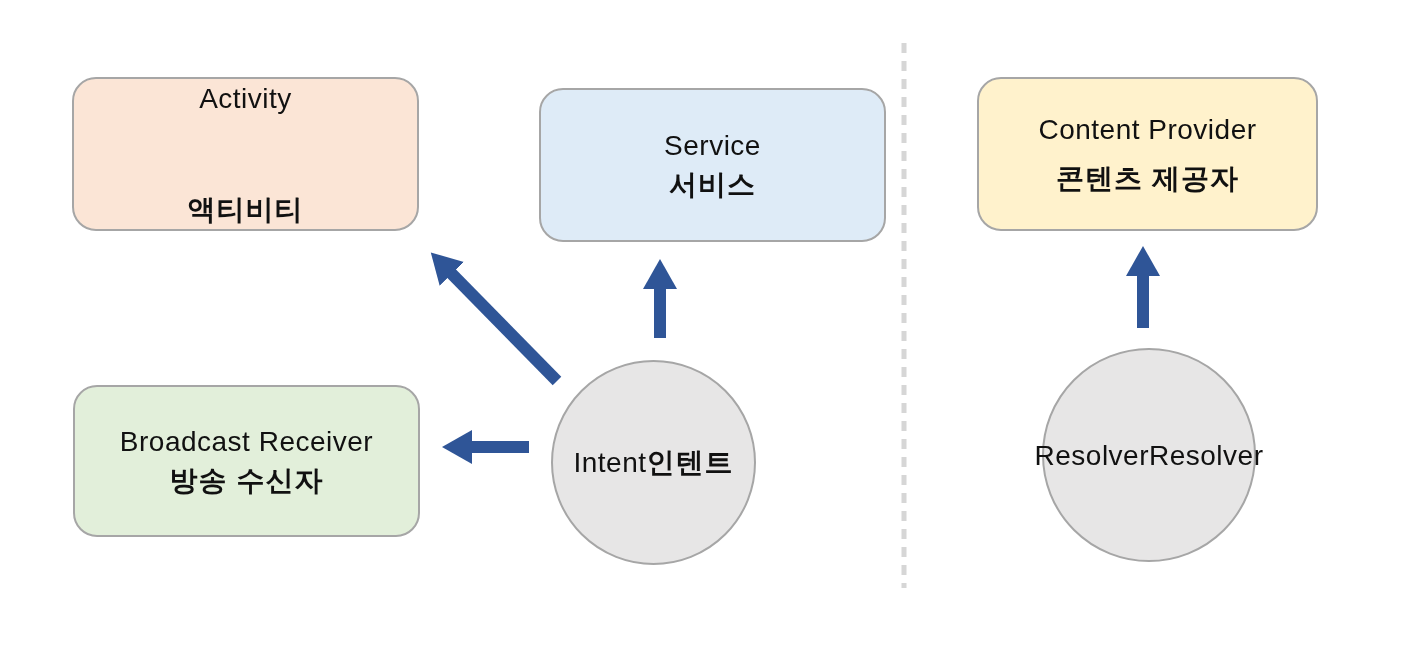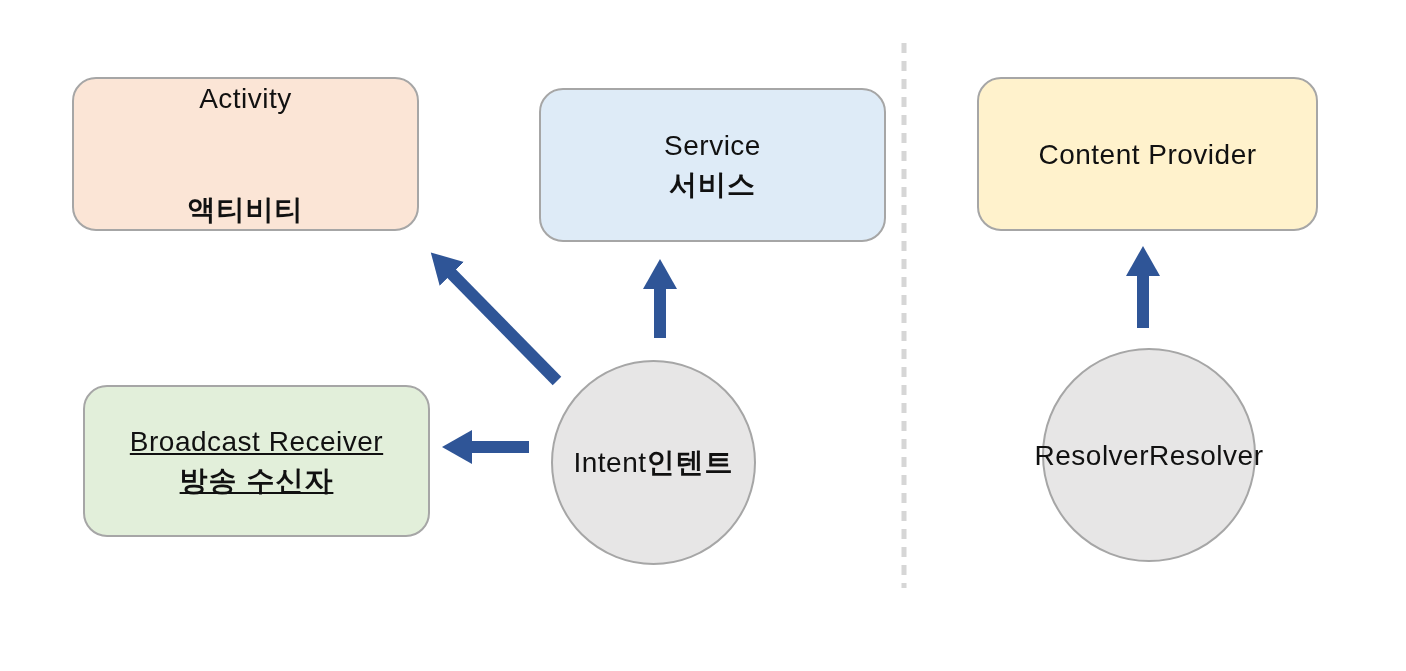--- a/index.html
+++ b/index.html
@@ -42,21 +42,21 @@
     color: #111111;
     font-size: 28px;
     line-height: 39px;
   }
   .node-title { letter-spacing: 0.5px; }
   .node-subtitle { font-weight: 600; letter-spacing: 1px; }
 
   #box-activity           { left: 72px;  top: 77px;  width: 347px; height: 154px; justify-content: space-between; }
   #box-service            { left: 493px; top: 88px;  width: 347px; height: 154px; margin-left: 46px; }
   #box-content-provider   { left: 977px; top: 77px;  width: 341px; height: 154px; }
-  #box-broadcast-receiver { left: 83px;  top: 385px; width: 347px; height: 152px; text-decoration: underline; }
+  #box-broadcast-receiver { left: 73px;  top: 385px; width: 347px; height: 152px; }
 
   #circle-intent           { left: 551px;  top: 360px; width: 205px; height: 205px; }
   #circle-content-resolver { left: 1042px; top: 348px; width: 214px; height: 214px; }
 
   #arrow-layer {
     position: absolute;
     left: 0; top: 0;
     width: 1406px;
     height: 671px;
     pointer-events: none;
@@ -90,20 +90,21 @@
     <span class="node-subtitle">액티비티</span>
   </div>
 
   <div class="node-box" id="box-service" style="background-color: rgb(222, 235, 247);">
     <span class="node-title">Service</span>
     <span class="node-subtitle">서비스</span>
   </div>
 
   <div class="node-box" id="box-content-provider" style="background-color: rgb(255, 242, 204); gap: 10px;">
     <span class="node-title">Content Provider</span>
+    <span class="node-subtitle">콘텐츠 제공자</span>
   </div>
 
   <div class="node-box" id="box-broadcast-receiver" style="background-color: rgb(226, 239, 218);">
     <span class="node-title">Broadcast Receiver</span>
     <span class="node-subtitle">방송 수신자</span>
   </div>
 
   <div class="node-circle" id="circle-intent" style="background-color: rgb(231, 230, 230);">
     <span class="node-title">Intent</span>
     <span class="node-subtitle">인텐트</span>

